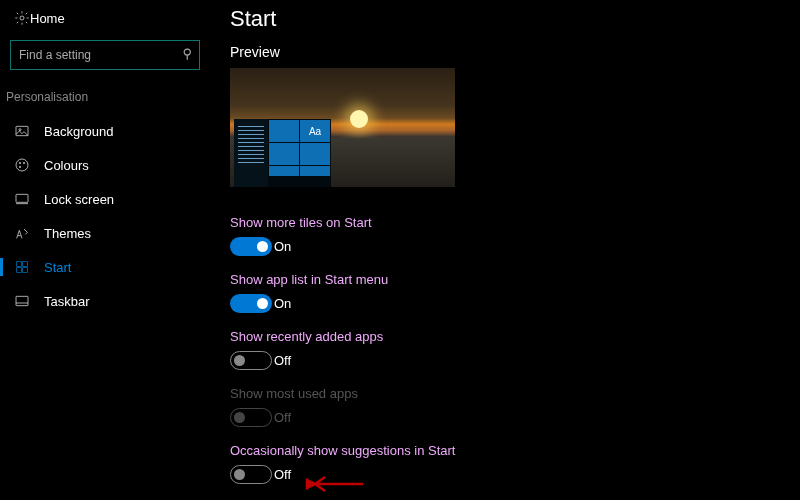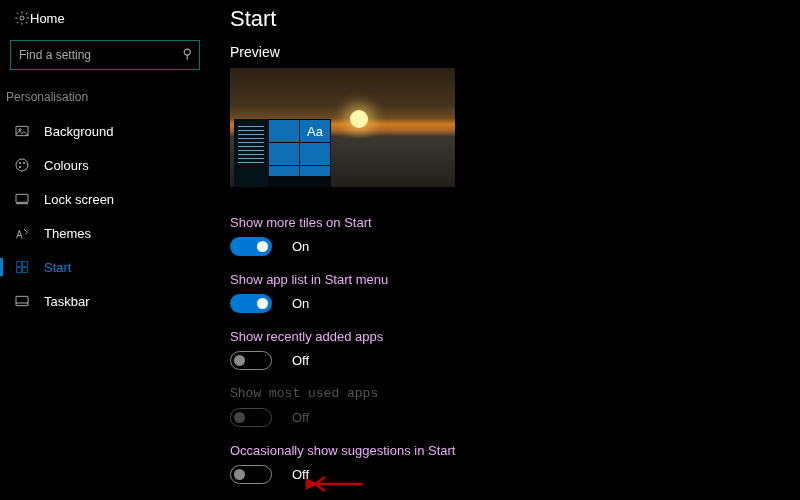--- a/index.html
+++ b/index.html
@@ -29,27 +29,27 @@
 
   .preview { width: 225px; height: 125px; position: relative; overflow: hidden; margin-bottom: 22px; }
   .preview .sky { position:absolute; inset:0; background: linear-gradient(to bottom, #2a2014 0%, #45341d 30%, #6a4a22 40%, #d07a1e 45%, #a8642a 50%, #3a342e 55%, #241f1a 100%); }
   .preview .sun { position:absolute; width:18px; height:18px; border-radius:50%; background:#fff6b0; left:120px; top:42px; box-shadow:0 0 14px 6px rgba(255,210,90,0.6); }
   .preview .sea { position:absolute; left:0; right:0; bottom:0; height:55px; background: linear-gradient(to bottom, #3a382f 0%, #1f1c18 100%); }
   .startmock { position:absolute; left:4px; bottom:4px; display:flex; }
   .startmock .list { width:34px; background:#06121a; padding:4px 4px; }
   .startmock .list .line { height:1px; background:#6aa0c8; margin:3px 0; }
   .tiles { display:grid; grid-template-columns: 30px 30px; grid-auto-rows: 22px; gap:1px; background:#020a10; padding:1px; }
   .tile { background:#0f6fb5; }
-  .tile.aa { display:flex; align-items:center; justify-content:center; color:#fff; font-size:13px; }
+  .tile.aa { display:flex; align-items:center; justify-content:center; color:#fff; font-size:10px; }
   .taskbar { position:absolute; left:0; right:0; bottom:0; height:6px; background:#000; }
 
   .setting { margin-bottom: 16px; }
   .setting-label { font-size: 13px; margin-bottom: 7px; color: #f0abfc; }
-  .setting.disabled .setting-label { color: #555; font-family: Liberation Mono, monospace; }
-  .toggle-row { display: flex; align-items: center; gap: 20px; }
+  .setting.disabled .setting-label { color: #555; }
+  .toggle-row { display: flex; align-items: center; gap: 2px; }
   .toggle { width: 42px; height: 19px; border-radius: 10px; position: relative; cursor: pointer; }
   .toggle .knob { width: 11px; height: 11px; border-radius: 50%; position: absolute; top: 4px; }
   .toggle.on { background: #0078d4; }
   .toggle.on .knob { background:#fff; right:4px; }
   .toggle.off { background:#000; border:1px solid #888; }
   .toggle.off .knob { background:#888; left:3px; top:3px; }
   .toggle.off.disabled { border-color:#444; }
   .toggle.off.disabled .knob { background:#444; }
   .toggle-state { font-size: 13px; }
   .setting.disabled .toggle-state { color:#555; }

